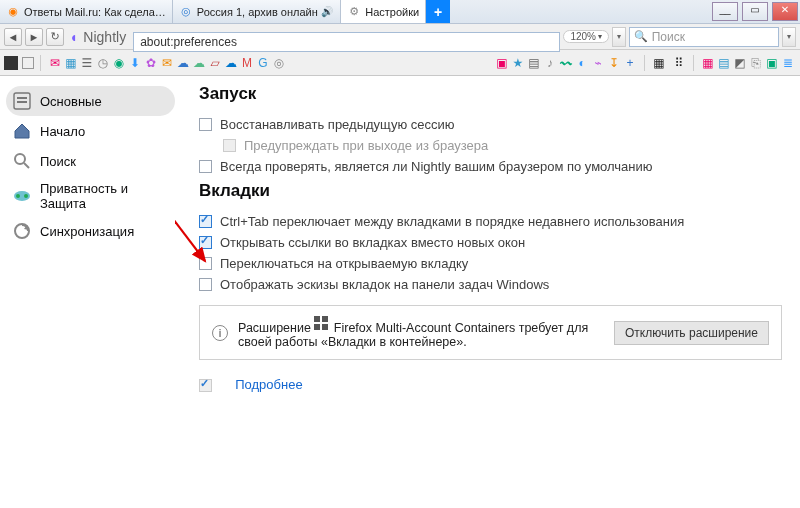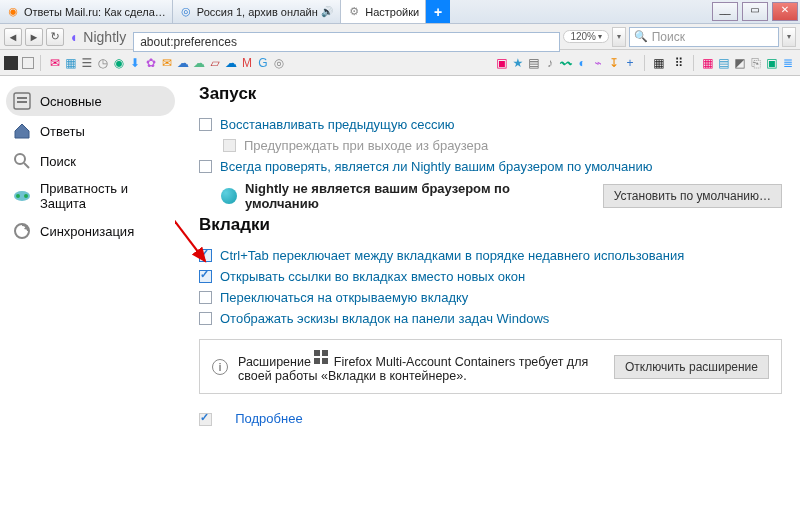--- a/index.html
+++ b/index.html
@@ -39,21 +39,21 @@
   .sideitem.active { background:#e7e7e7;}
   .sideicon{ width:20px;height:20px; display:inline-flex;align-items:center;justify-content:center;}
 
   .content { flex:1; padding:4px 18px 0 24px; overflow:hidden; position:relative;}
   h2.section { font-size:17px; font-weight:700; color:#0c0c0d; margin:4px 0 10px;}
   .row { display:flex; align-items:flex-start; gap:8px; padding:3px 0;}
   .cb { width:13px;height:13px; border:1px solid #9aa4b2; background:#fff; margin-top:1px; flex-shrink:0;}
   .cb.checked{ background:#e6f0fa; border-color:#2c7bd2; position:relative;}
   .cb.checked:after{content:"✓"; position:absolute; top:-3px; left:0px; font-size:11px; color:#2c7bd2; font-weight:bold;}
   .cb.disabled{ background:#eee; border-color:#ccc;}
-  .lbl { color:#0369a1;}
+  .lbl { color:#404040;}
   .lbl.disabled{color:#9a9a9a;}
   .statusrow{ display:flex; align-items:center; gap:8px; margin:4px 0 0 22px;}
   .ball{ width:16px;height:16px;border-radius:50%;background:radial-gradient(circle at 30% 30%, #5dd0e0,#1a9fb0);}
   .statustext{ font-weight:700; max-width:320px;}
   .btn{ background:#e6e6e6; border:1px solid #c4c4c4; padding:4px 10px; font-size:12px; color:#333;}
   .flexend{margin-left:auto;}
 
   .infobox{ border:1px solid #d0d0d0; padding:10px 12px; margin-top:10px; display:flex; align-items:center; gap:10px;}
   .infoicon{ width:16px;height:16px;border:1.5px solid #888;border-radius:50%; display:flex;align-items:center;justify-content:center; font-size:11px; font-weight:bold; color:#888;}
   .exticon{ width:16px;height:16px; display:inline-block; background:
@@ -136,21 +136,21 @@
           </svg>
         </span>
       <span>Основные</span>
     </div>
     <div class="sideitem">
       <span class="sideicon">
           <svg width="20" height="20">
             <path d="M3 10 L10 3 L17 10 V17 H3 Z" fill="#5a7aa8" stroke="#3a5a88"></path>
           </svg>
         </span>
-      <span>Ответы</span>
+      <span>Начало</span>
     </div>
     <div class="sideitem">
       <span class="sideicon">
           <svg width="20" height="20">
             <circle cx="8" cy="8" r="5" fill="none" stroke="#888" stroke-width="2"></circle>
             <line x1="12" y1="12" x2="17" y2="17" stroke="#888" stroke-width="2"></line>
           </svg>
         </span>
       <span>Поиск</span>
     </div>
@@ -182,25 +182,20 @@
       <div class="cb"></div>
       <span class="lbl">Восстанавливать предыдущую сессию</span>
     </div>
     <div class="row">
       <div class="cb disabled" style="margin-left:24px"></div>
       <span class="lbl disabled">Предупреждать при выходе из браузера</span>
     </div>
     <div class="row">
       <div class="cb"></div>
       <span class="lbl">Всегда проверять, является ли Nightly вашим браузером по умолчанию</span>
-    </div>
-    <div class="statusrow">
-      <span class="ball"></span>
-      <span class="statustext">Nightly не является вашим браузером по умолчанию</span>
-      <button class="btn flexend">Установить по умолчанию…</button>
     </div>
 
     <h2 class="section" style="">Вкладки</h2>
     <div class="row">
       <div class="cb checked"></div>
       <span class="lbl">Ctrl+Tab переключает между вкладками в порядке недавнего использования</span>
     </div>
     <div class="row">
       <div class="cb checked"></div>
       <span class="lbl">Открывать ссылки во вкладках вместо новых окон</span>

